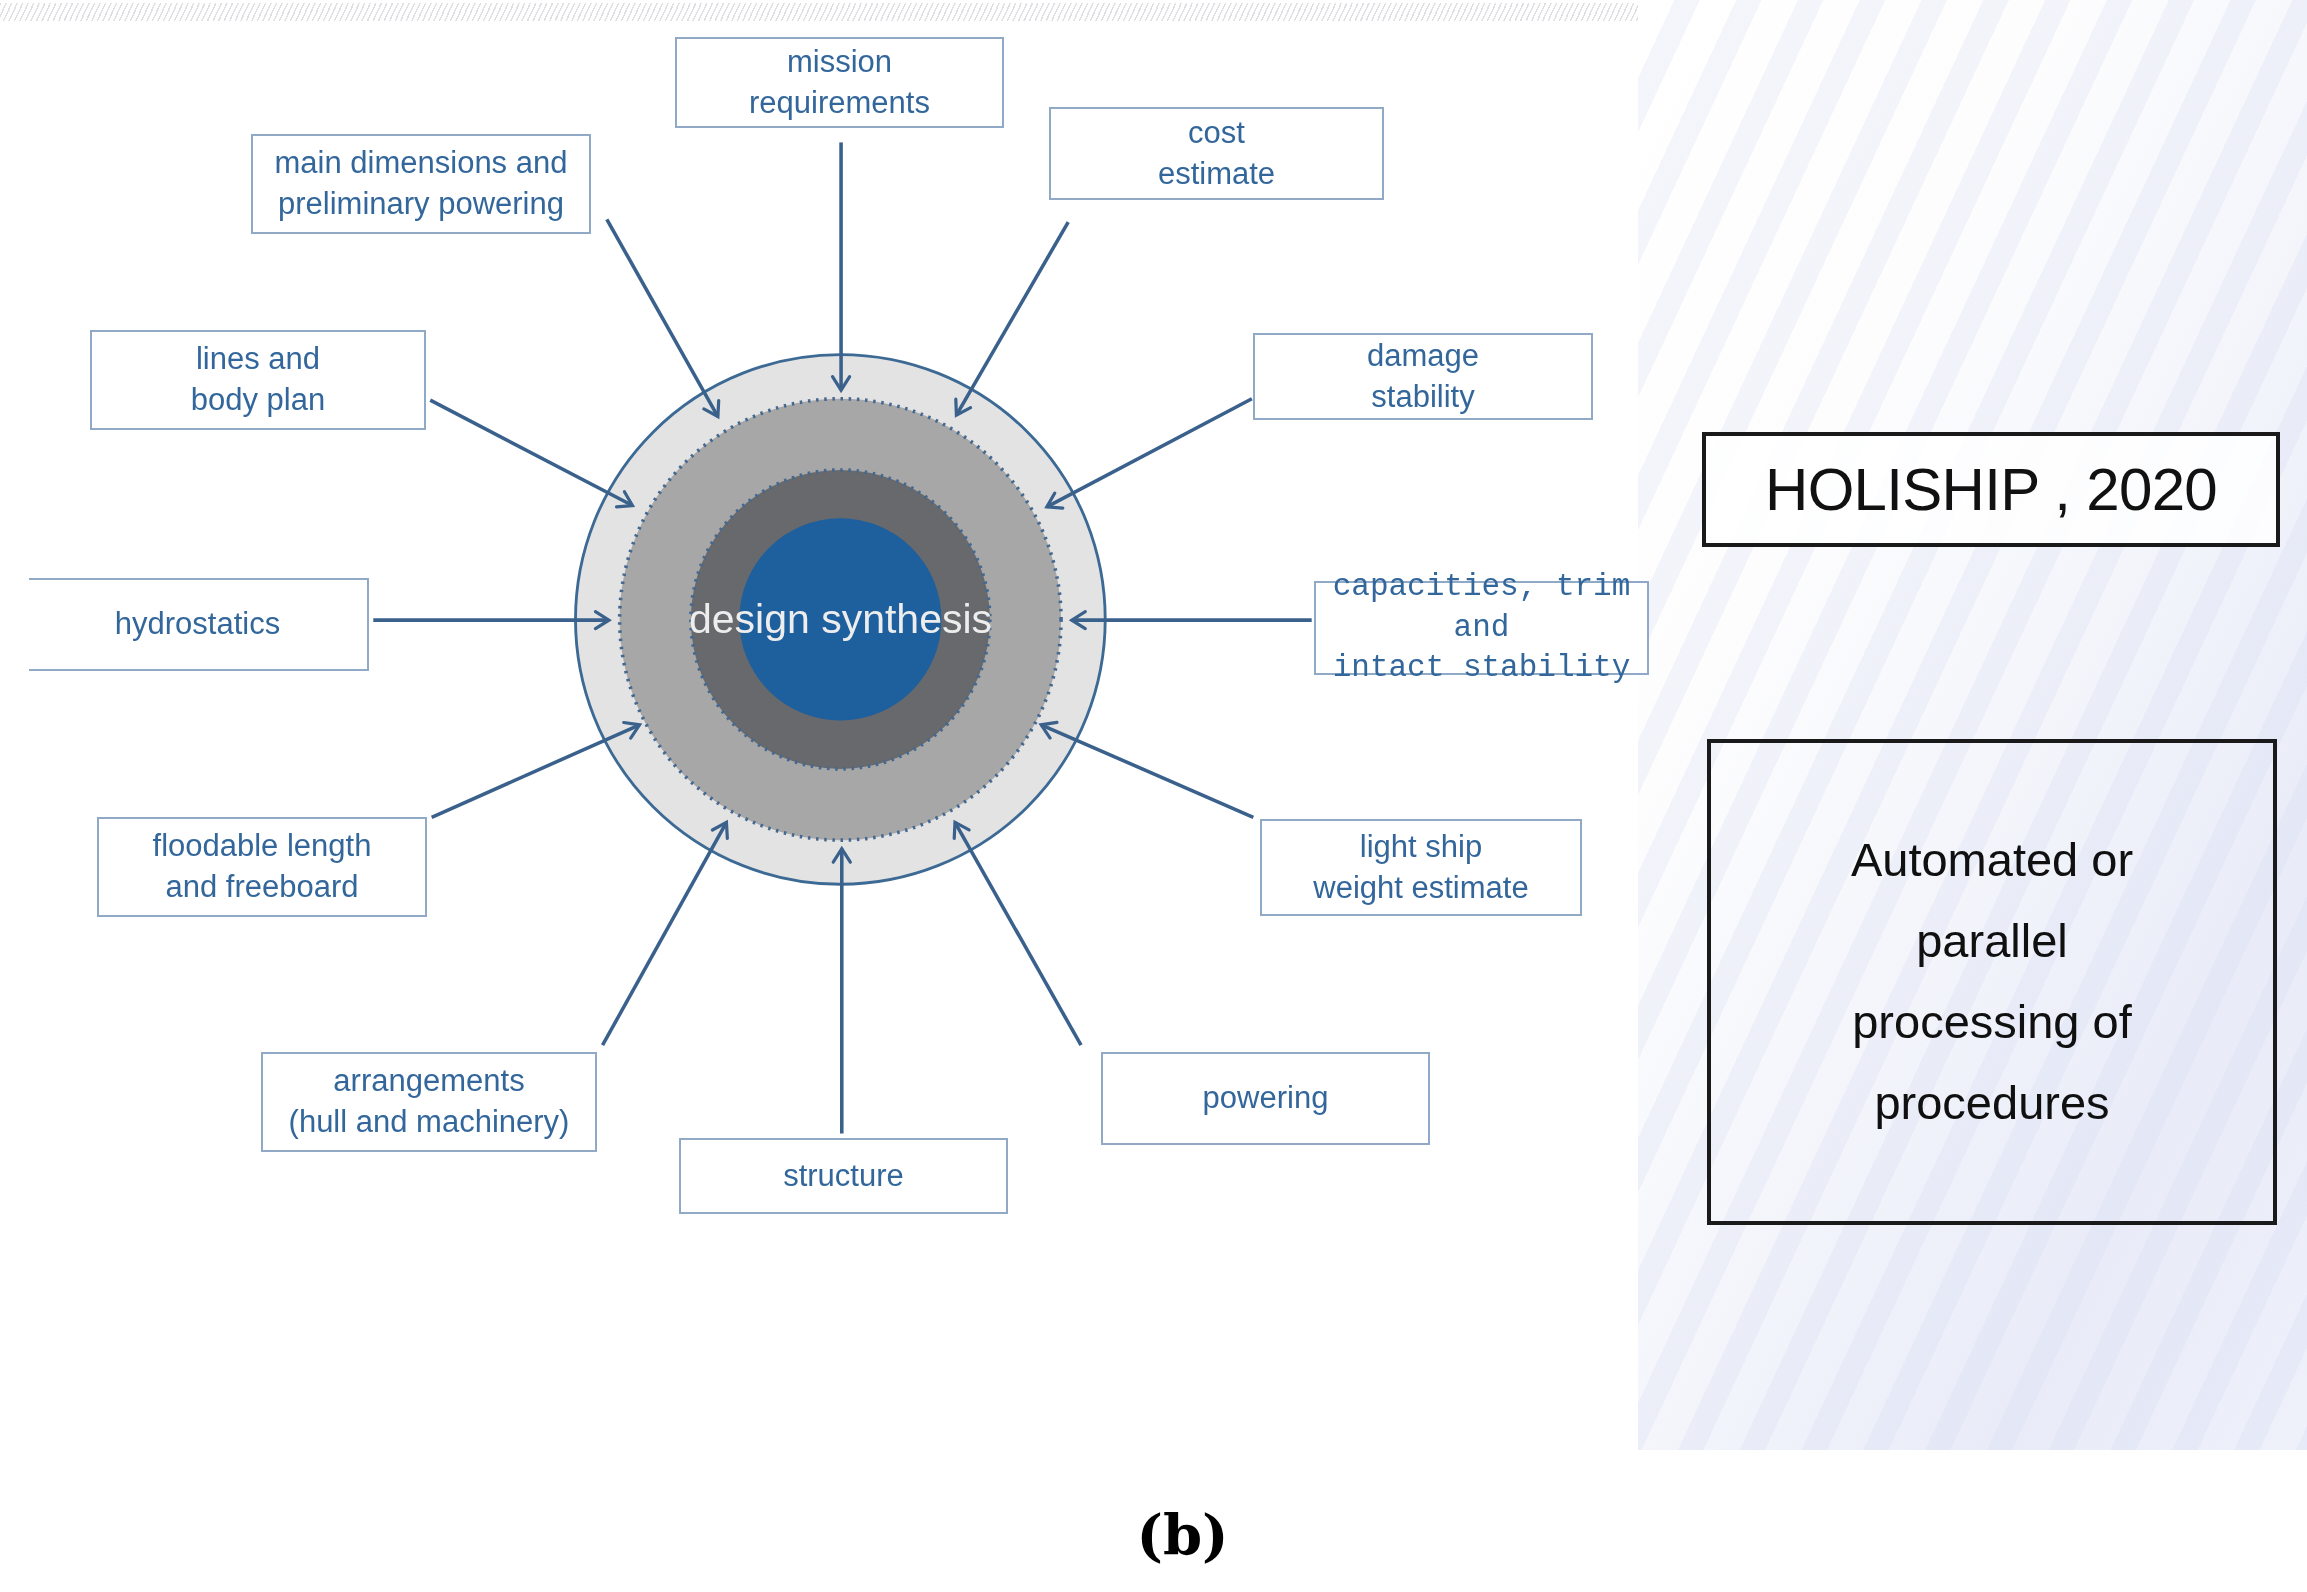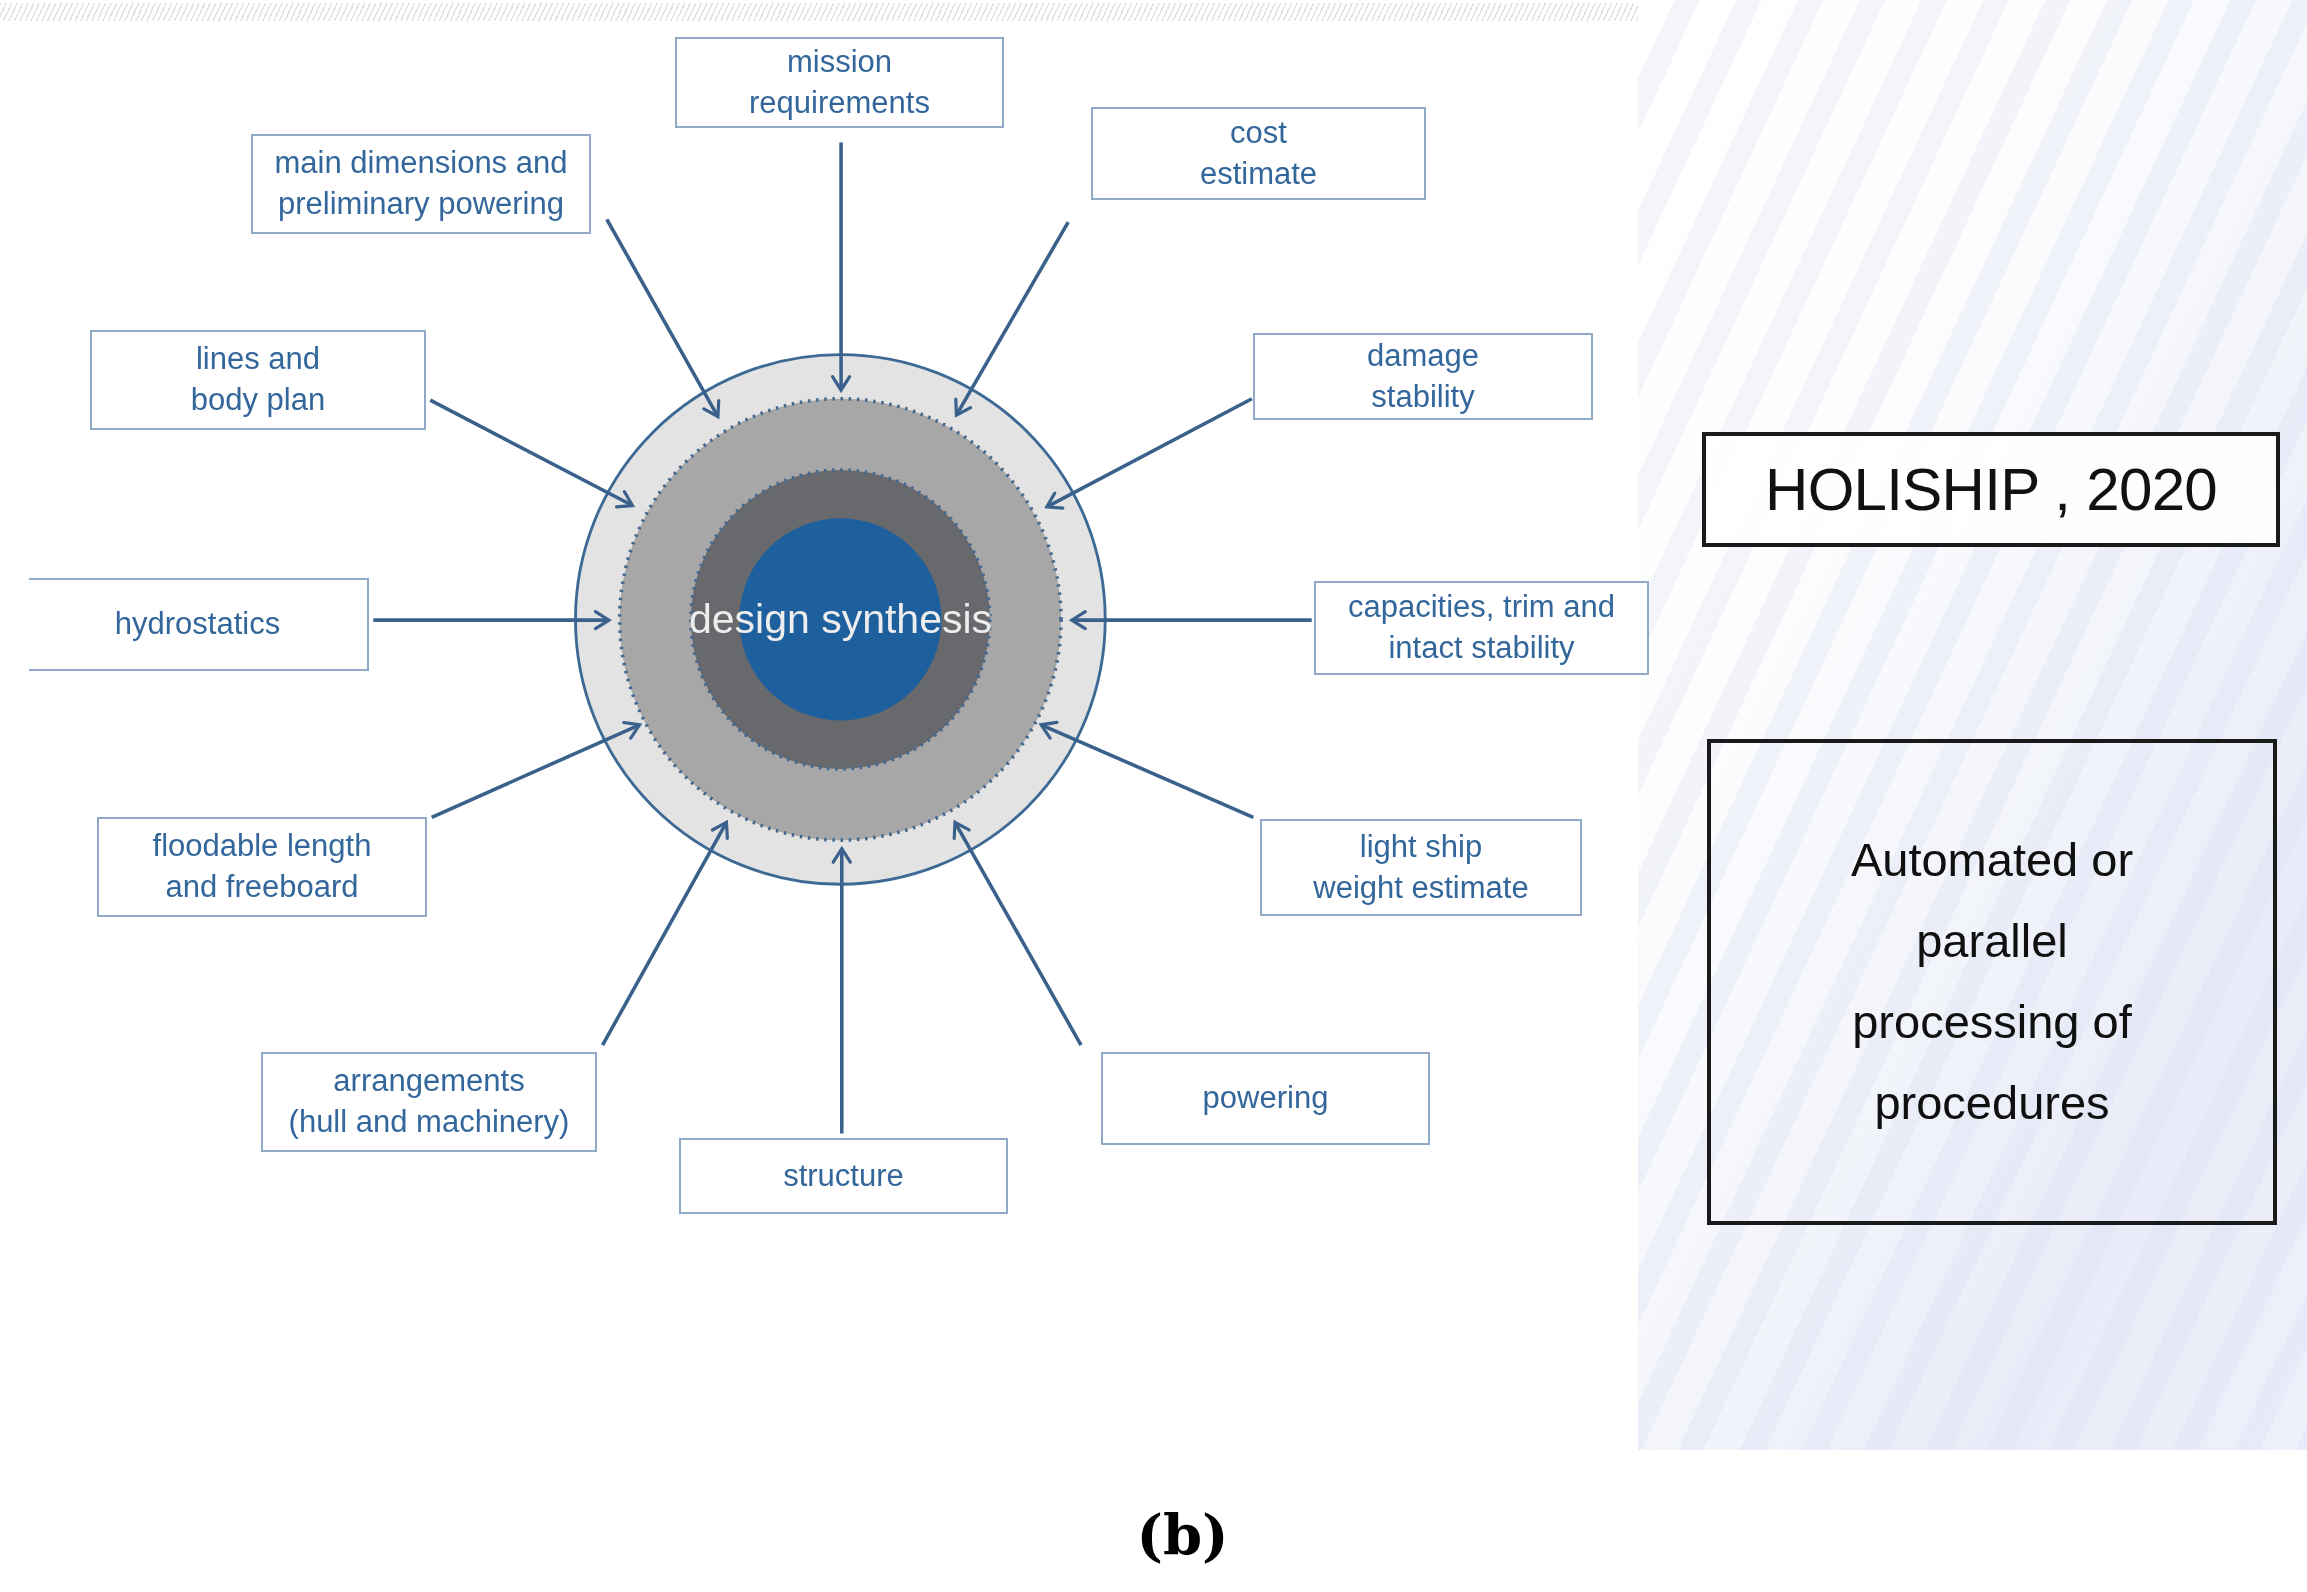--- a/index.html
+++ b/index.html
@@ -94,36 +94,36 @@
 <div class="center-label">design synthesis</div>
 
 <div class="node" style="left:675px; top:37px; width:329px; height:91px;">
   <span>mission</span>
   <span>requirements</span>
 </div>
 <div class="node" style="left:251px; top:102px; width:340px; height:100px;margin-top:32px;">
   <span>main dimensions and</span>
   <span>preliminary powering</span>
 </div>
-<div class="node" style="left:1091px; top:107px; width:335px; height:93px;">
+<div class="node" style="left:1049px; top:107px; width:335px; height:93px;">
   <span>cost</span>
   <span>estimate</span>
 </div>
 <div class="node" style="left:90px; top:330px; width:336px; height:100px;">
   <span>lines and</span>
   <span>body plan</span>
 </div>
 <div class="node" style="left:1253px; top:333px; width:340px; height:87px;">
   <span>damage</span>
   <span>stability</span>
 </div>
 <div class="node no-left" style="left:28.5px; top:578px; width:340px; height:93px;">
   <span>hydrostatics</span>
 </div>
-<div class="node" style="left:1314px; top:581px; width:335px; height:94px;">
+<div class="node" style="left:1314px; top:581px; width:335px; height:94px;font-family:Liberation Mono, monospace;">
   <span>capacities, trim and</span>
   <span>intact stability</span>
 </div>
 <div class="node" style="left:97px; top:817px; width:330px; height:100px;">
   <span>floodable length</span>
   <span>and freeboard</span>
 </div>
 <div class="node" style="left:1260px; top:819px; width:322px; height:97px;">
   <span>light ship</span>
   <span>weight estimate</span>

